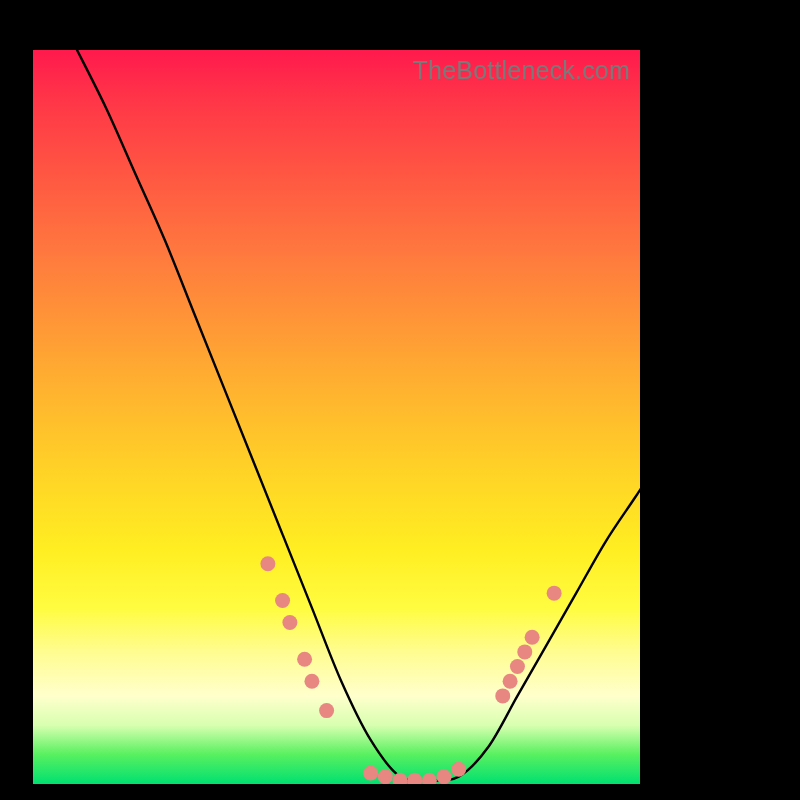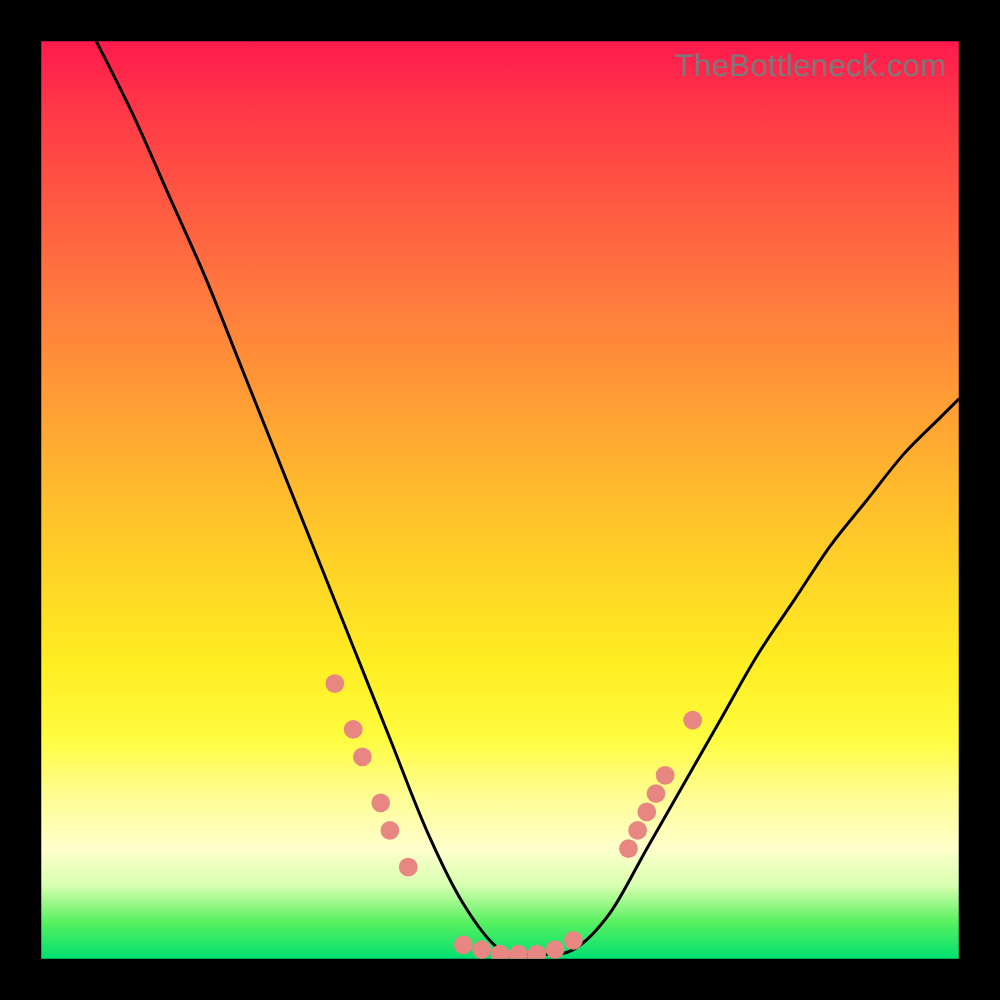--- a/index.html
+++ b/index.html
@@ -12,22 +12,22 @@
     font-family: Arial, Helvetica, sans-serif;
   }
   .frame {
     position: absolute;
     inset: 0;
     background: #000;
   }
   .plot {
     position: absolute;
     left: 33px;
-    top: 33px;
-    width: 734px;
+    top: 50px;
+    width: 607px;
     height: 734px;
     background: linear-gradient(to bottom,
       #ff1a4d 0%,
       #ff3a47 8%,
       #ff5a42 18%,
       #ff7a3e 28%,
       #ff9936 38%,
       #ffb82e 48%,
       #ffd426 58%,
       #ffee22 68%,

